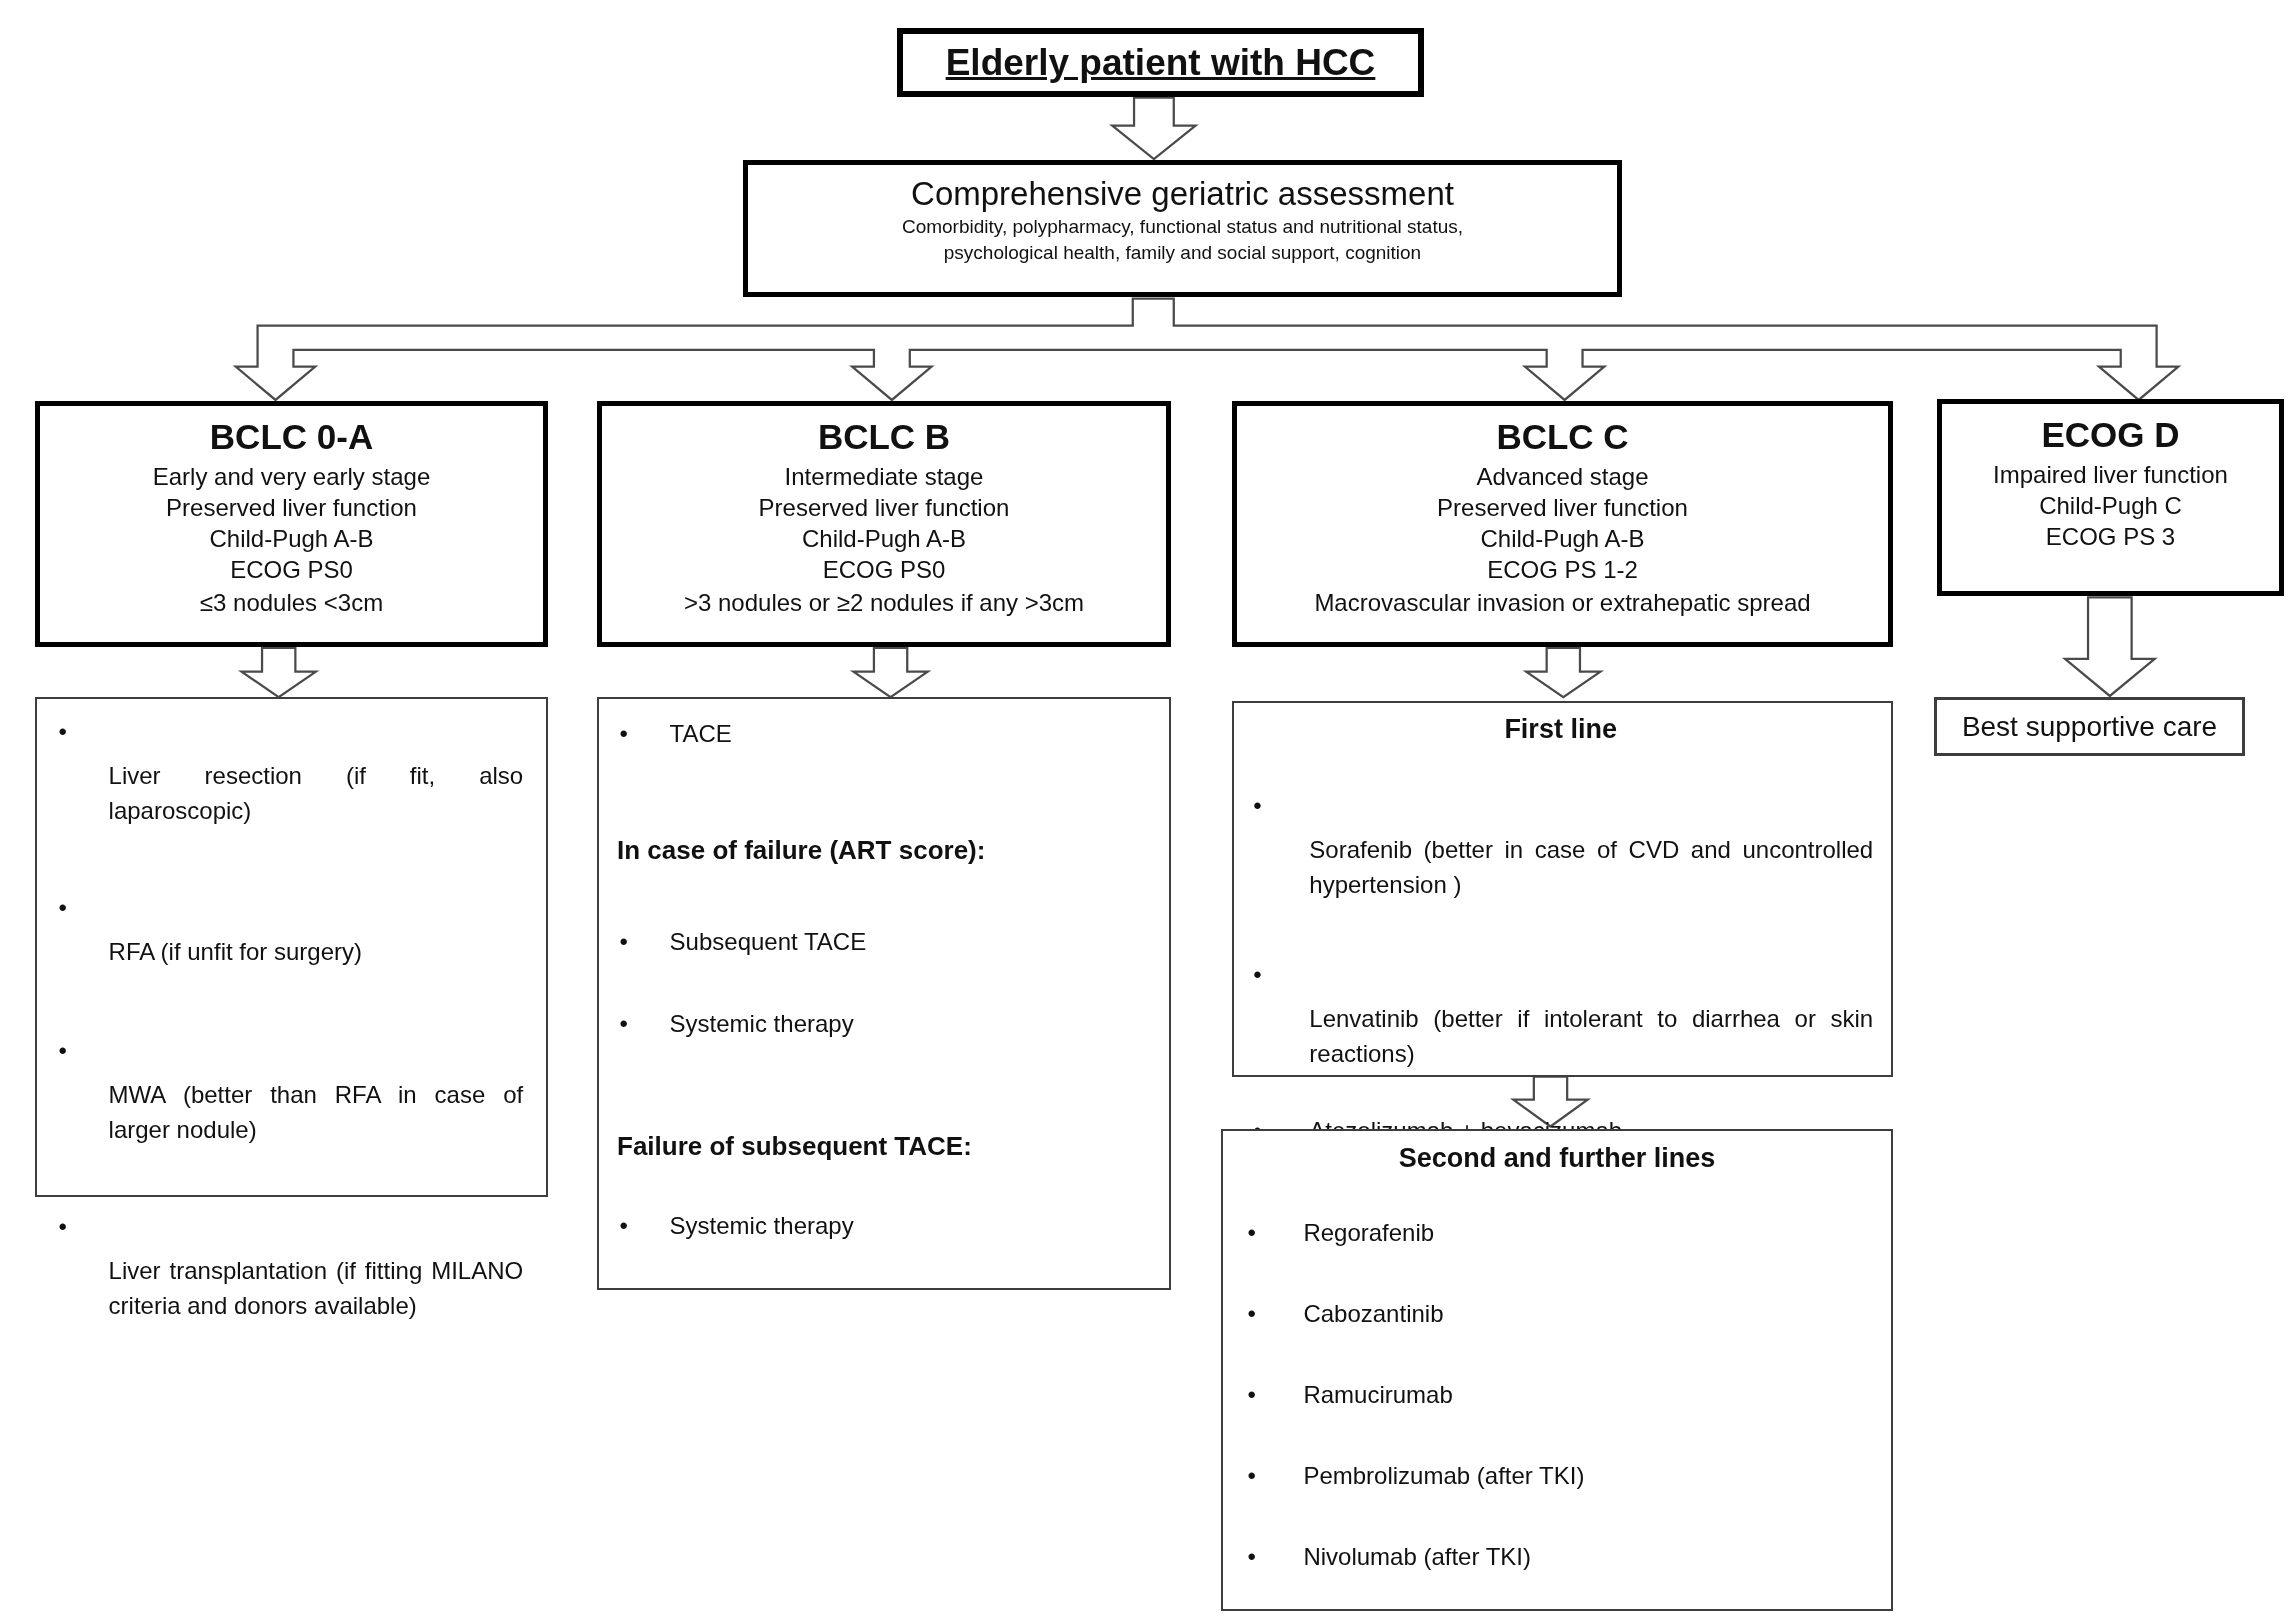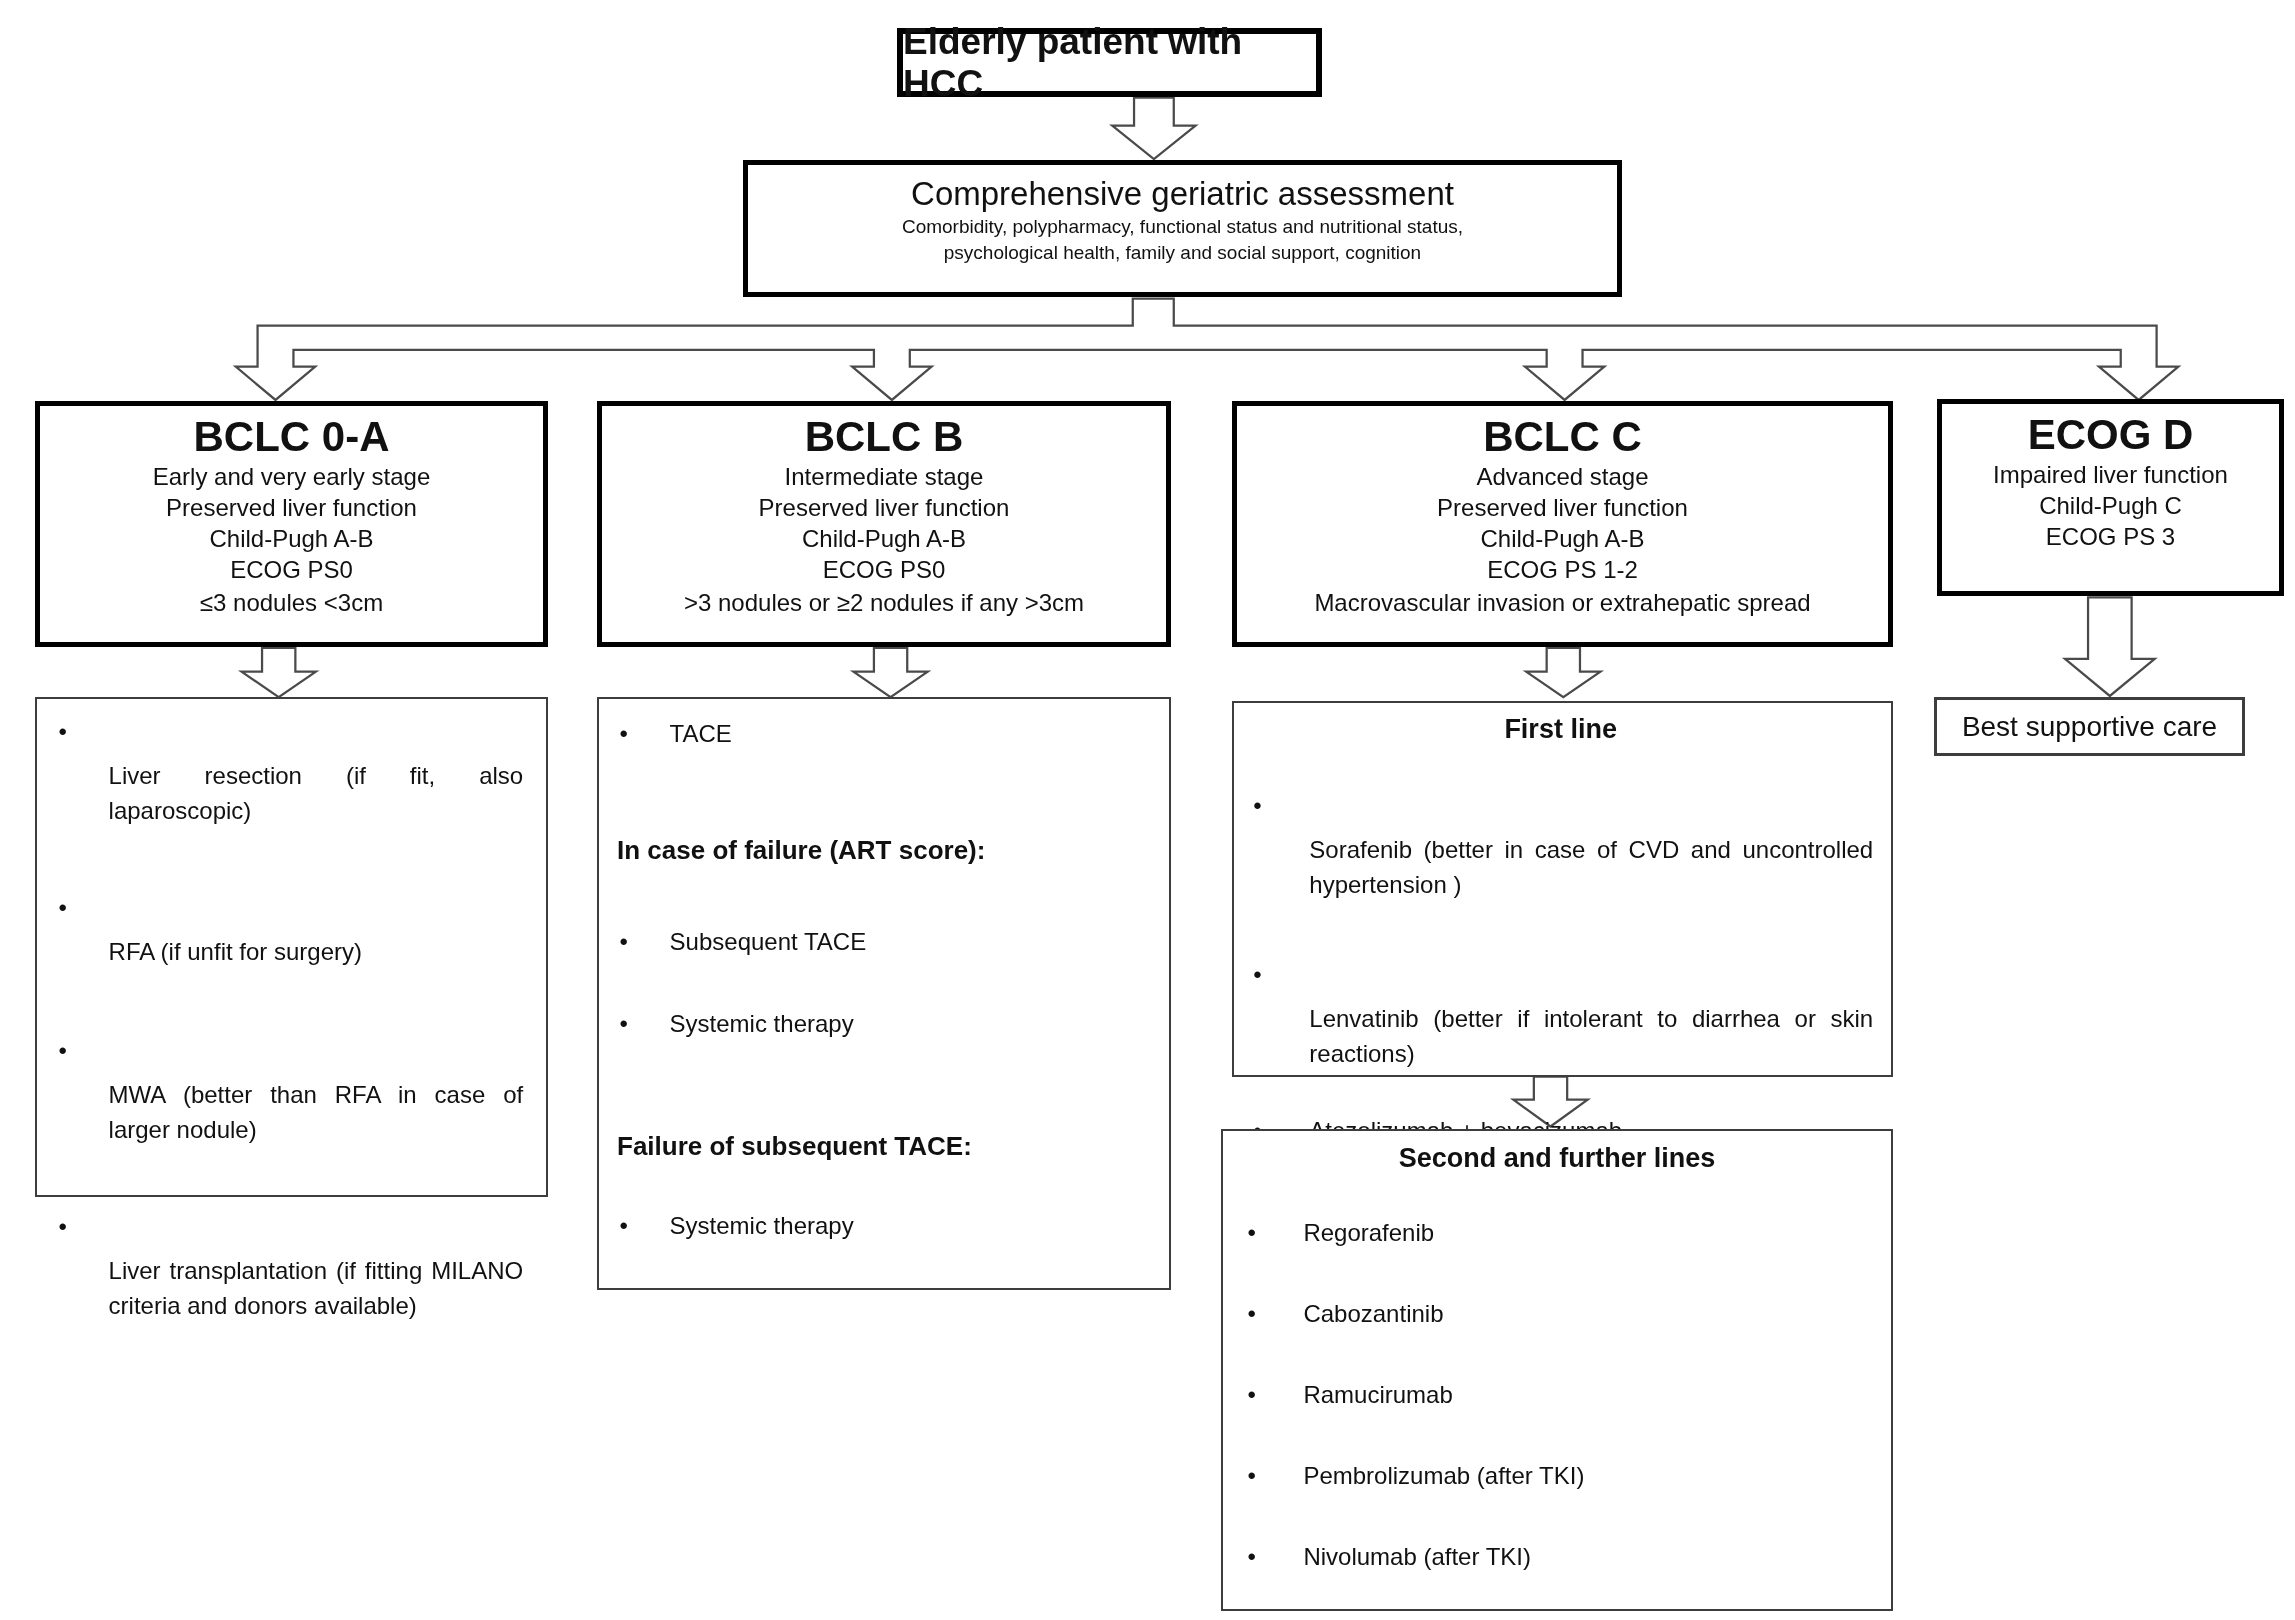--- a/index.html
+++ b/index.html
@@ -7,32 +7,32 @@
     position:relative;width:2295px;height:1620px;background:#ffffff;
     font-family:"Liberation Sans",sans-serif;color:#111111;overflow:hidden;
   }
   .box{position:absolute;background:#ffffff;box-sizing:border-box;}
   .b-strong{border:5.8px solid #000000;}
   .b-thin{border:2.6px solid #3d3d3d;}
   svg.wires{position:absolute;left:0;top:0;width:2295px;height:1620px;}
   svg.wires path{fill:#ffffff;stroke:#4a4a4a;stroke-width:3.5;}
 
   
-  .root-box{left:897px;top:28px;width:425px;height:69px;border-width:6.4px;
-    display:flex;align-items:center;justify-content:center;}
+  .root-box{left:897px;top:28px;width:527px;height:69px;border-width:6.4px;
+    display:flex;align-items:center;justify-content:center;text-decoration:underline;}
   .root-box .t{font-size:37px;font-weight:bold;letter-spacing:0px;}
   .assess-box{left:743px;top:160px;width:879px;height:137px;border-width:5.1px;
     display:flex;flex-direction:column;align-items:center;text-align:center;padding-top:7.7px;}
   .assess-box .t{font-size:33px;line-height:41px;}
   .assess-box .s{font-size:19px;line-height:26px;}
 
   
   .stage{top:401px;height:246px;display:flex;flex-direction:column;align-items:center;
     text-align:center;padding-top:10.3px;}
-  .stage .t{font-size:42px;font-weight:bold;line-height:42px;margin-bottom:2.6px;}
+  .stage .t{font-size:35px;font-weight:bold;line-height:42px;margin-bottom:2.6px;}
   .stage .l{font-size:24px;line-height:31px;}
   .stage .last{margin-top:2px;}
   .stage-a{left:35px;width:513px;}
   .stage-b{left:597px;width:574px;}
   .stage-c{left:1232px;width:661px;}
   .stage-d{left:1937px;top:399px;width:347px;height:197px;}
 
   
   .treat{font-size:24px;line-height:35px;}
   .row{display:flex;align-items:flex-start;}

